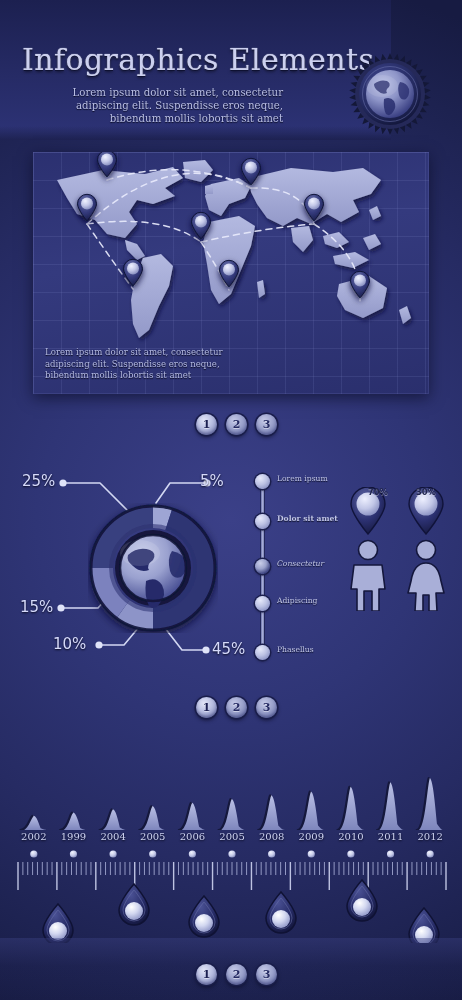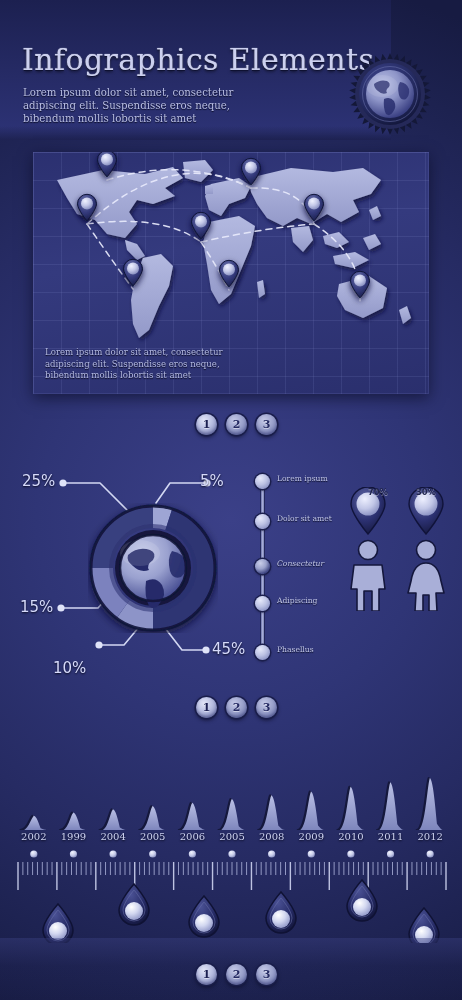--- a/index.html
+++ b/index.html
@@ -20,20 +20,21 @@
       radial-gradient(ellipse 120% 55% at 50% 52%, #3b4088 0%, #2f3576 35%, #262b63 62%, #1d2250 84%, #171b42 100%);
     overflow: hidden;
   }
 
   
   #header {
     position: absolute;
     left: 0; top: 0;
     width: 391px; height: 140px;
     background: linear-gradient(180deg, #1c2050 0%, #262b66 55%, #2d3377 100%);
+    text-align: right;
   }
   #header:after {
     content: "";
     position: absolute;
     left: 0; bottom: 0; width: 100%; height: 14px;
     background: linear-gradient(180deg, rgba(20,24,60,0) 0%, rgba(18,21,52,0.55) 100%);
   }
 
   #title {
     position: absolute;
@@ -397,30 +398,30 @@
       <path d="M58 78 q10 -5 16 4 q5 10 -2 18 q-5 8 -11 3 q-5 -10 -3 -25z" fill="#262c6b"></path>
       <path d="M84 48 q11 2 14 11 q2 9 -5 15 q-8 3 -11 -6 q-3 -13 2 -20z" fill="#262c6b" opacity="0.9"></path>
       <ellipse cx="52" cy="50" rx="20" ry="13" fill="#ffffff" opacity="0.12"></ellipse>
       <circle cx="65" cy="65" r="33" fill="none" stroke="#0f1234" stroke-width="2.5" opacity="0.85"></circle>
     </g>
   </svg>
 
   <div class="pct" style="left:22px; top:472px;">25%</div>
   <div class="pct" style="left:200px; top:472px;">5%</div>
   <div class="pct" style="left:20px; top:598px;">15%</div>
-  <div class="pct" style="left:53px; top:635px;margin-top:24px;">10%</div>
+  <div class="pct" style="left:53px; top:635px;">10%</div>
   <div class="pct" style="left:212px; top:640px;">45%</div>
 
   <div id="legend">
     <div id="leg-rail"></div>
     <div class="leg-row" style="left:0; top:2px;">
       <span class="leg-bead"></span>
       <span class="leg-label">Lorem ipsum</span>
     </div>
-    <div class="leg-row" style="left:0; top:42px;">
+    <div class="leg-row" style="left:0; top:42px;font-weight:bold;">
       <span class="leg-bead"></span>
       <span class="leg-label">Dolor sit amet</span>
     </div>
     <div class="leg-row" style="left:0; top:87px;font-style:italic;">
       <span class="leg-bead hollow"></span>
       <span class="leg-label">Consectetur</span>
     </div>
     <div class="leg-row" style="left:0; top:124px;">
       <span class="leg-bead"></span>
       <span class="leg-label">Adipiscing</span>

